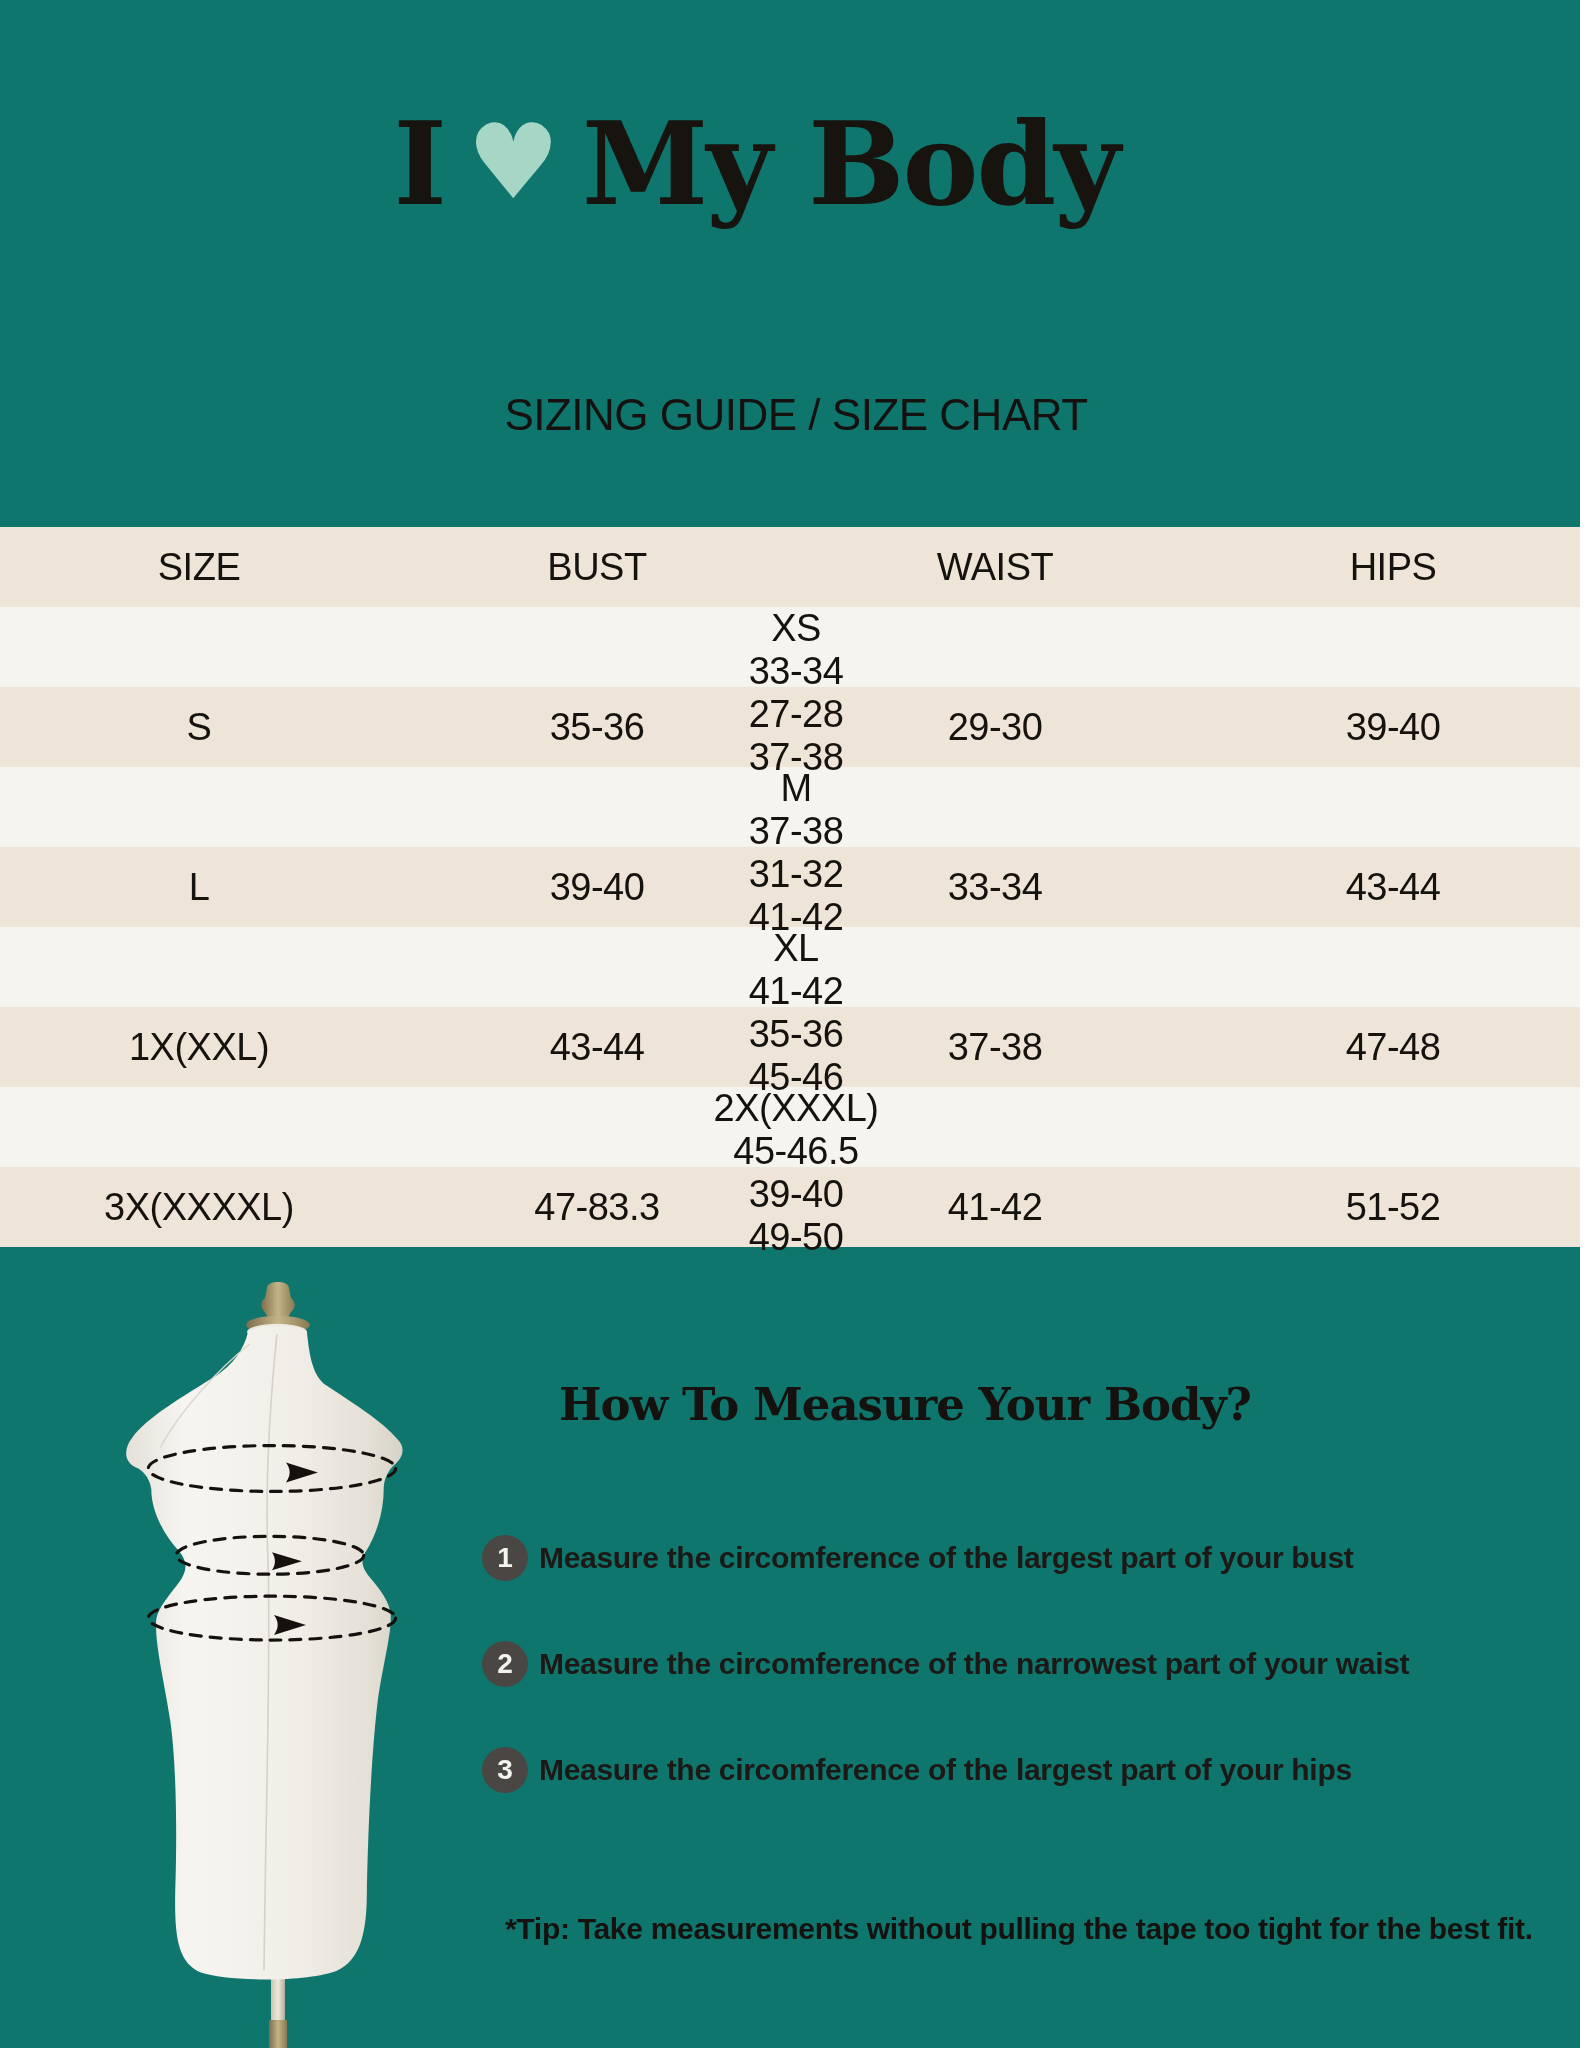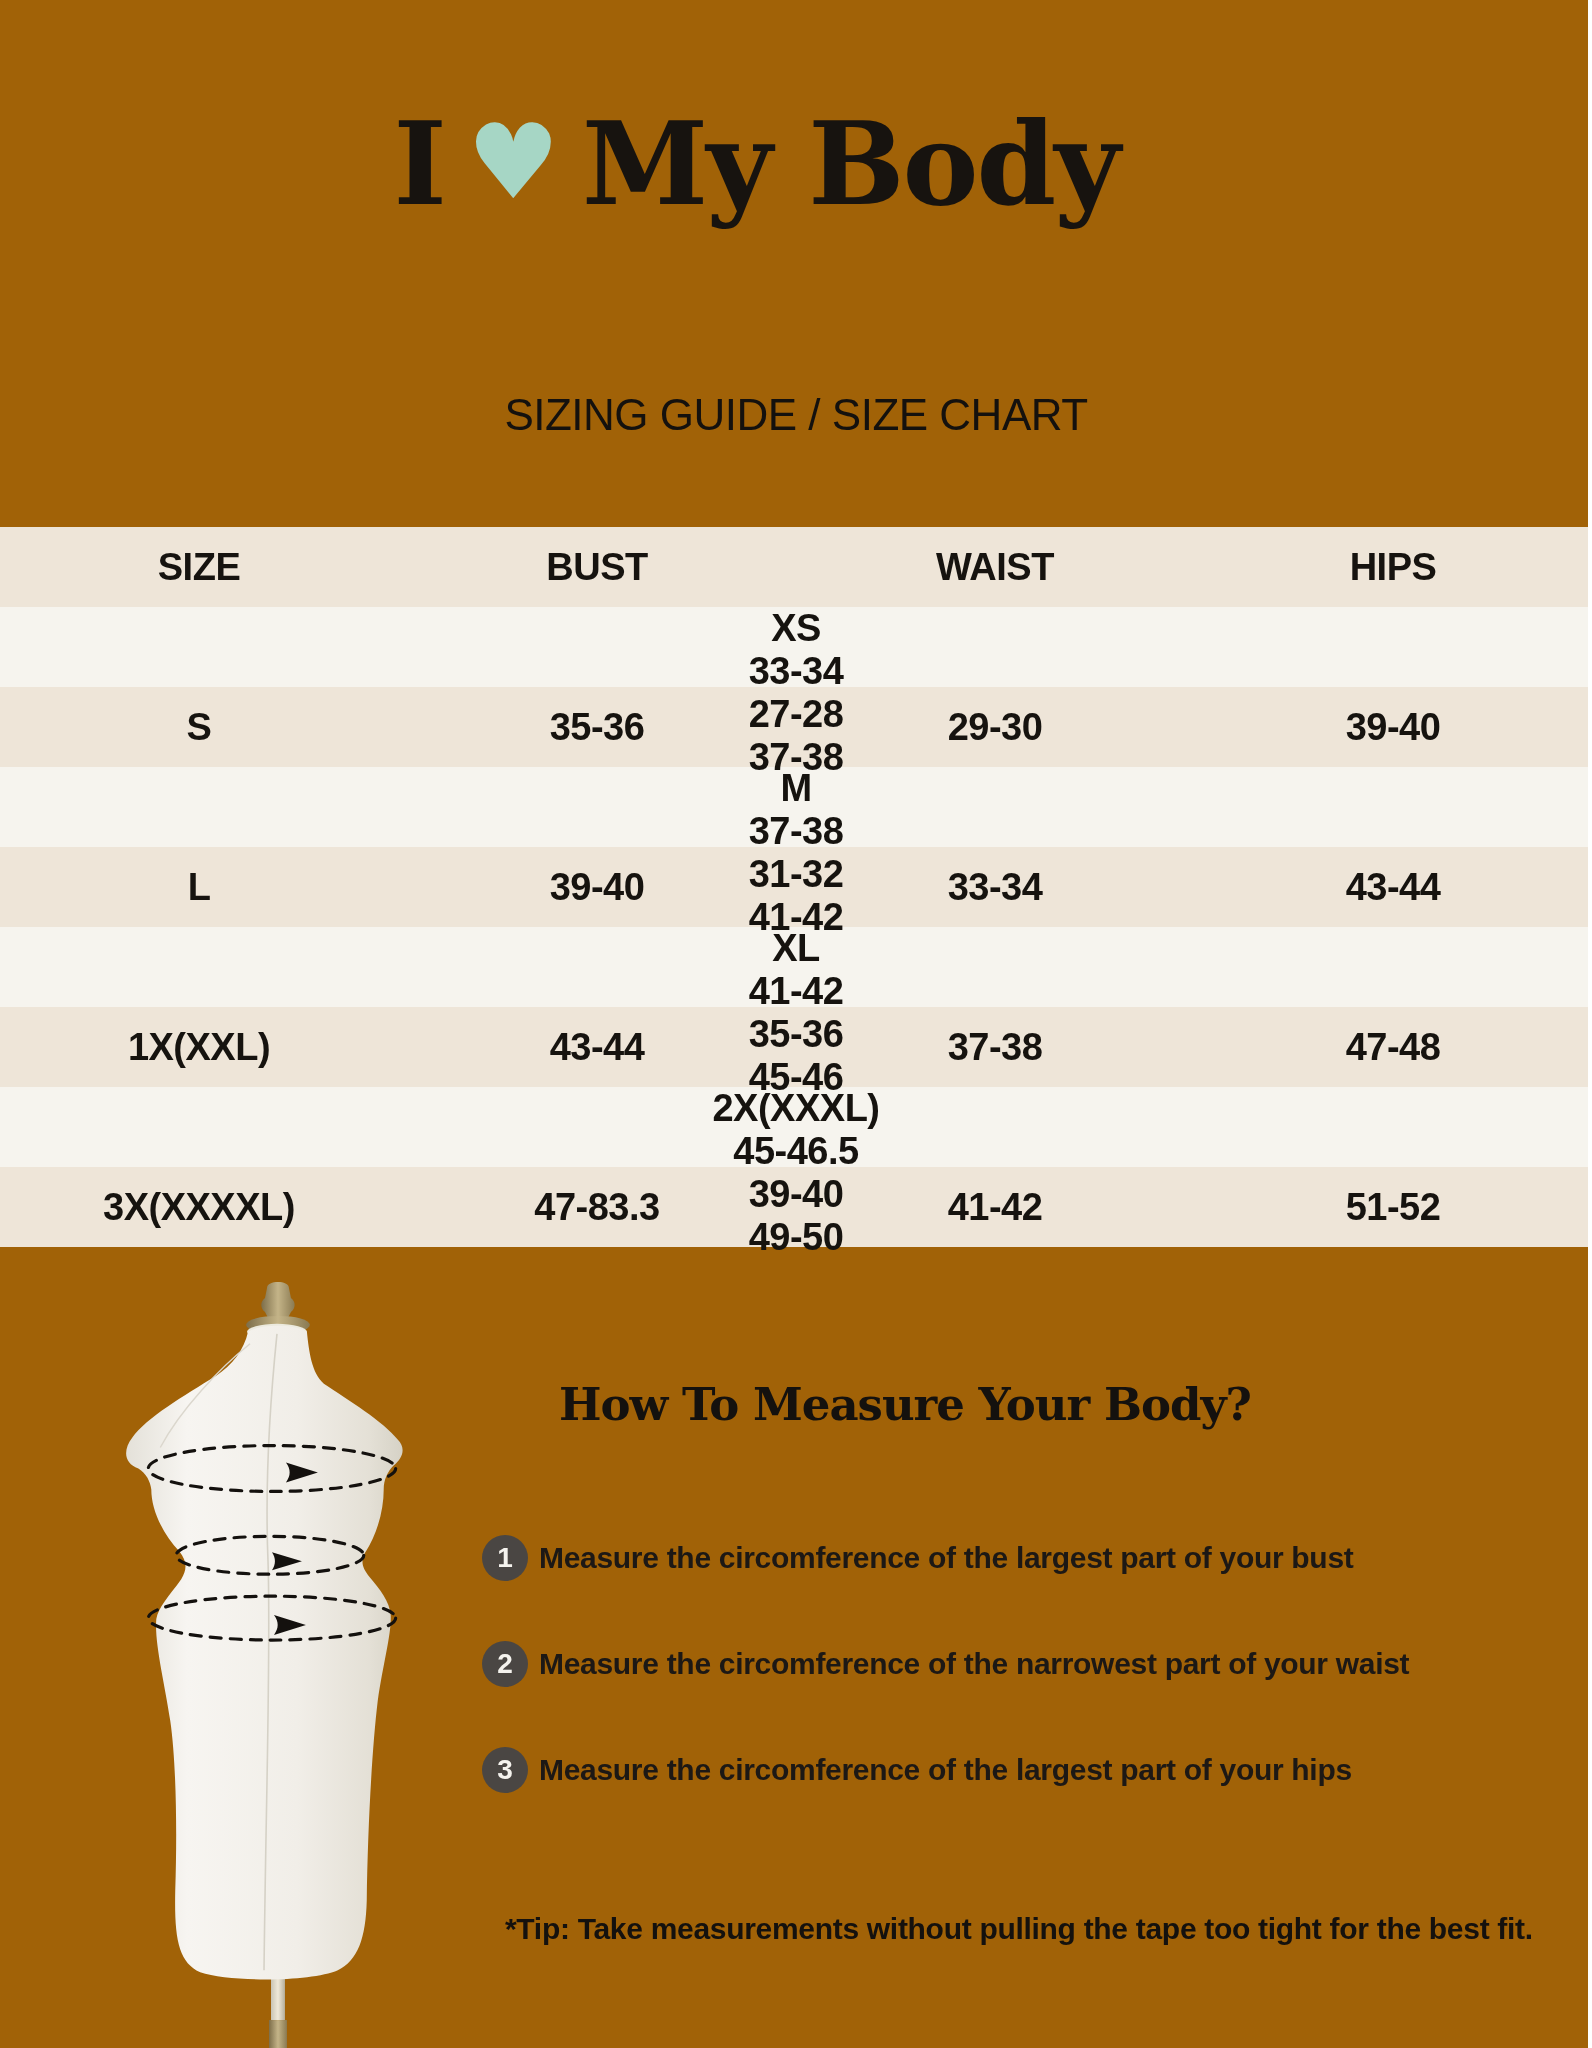--- a/index.html
+++ b/index.html
@@ -1,23 +1,22 @@
 <!DOCTYPE html>
 <html><head>
 <meta charset="utf-8">
 <style>
   html,body{margin:0;padding:0;}
   .page{
     position:relative;
     width:1580px;height:2048px;
-    background:#a16207;
+    background:#0f766e;
     font-family:"Liberation Sans", sans-serif;
     color:#1e1a17;
     overflow:hidden;
-    padding-left:8px;
   }
   
   .title{
     position:absolute;top:96px;left:0;width:1512px;
     text-align:center;
     font-family:"DejaVu Serif", serif;
     font-weight:bold;
     font-size:114px;
     line-height:1.2;
     letter-spacing:-2px;
@@ -49,21 +48,21 @@
   .t-row{
     display:flex;
     height:80px;
     align-items:center;
   }
   .t-row.beige{background:#eee5d8;}
   .t-row.light{background:#f6f4ee;flex-direction:column;}
   .t-cell{
     flex:1;
     text-align:center;
-    font-weight:bold;
+    font-weight:normal;
     font-size:38px;
     letter-spacing:-0.5px;
     color:#16130f;
   }
   
   .measure-heading{
     position:absolute;top:1378px;left:460px;width:890px;
     text-align:center;
     font-family:"DejaVu Serif", serif;
     font-weight:bold;

